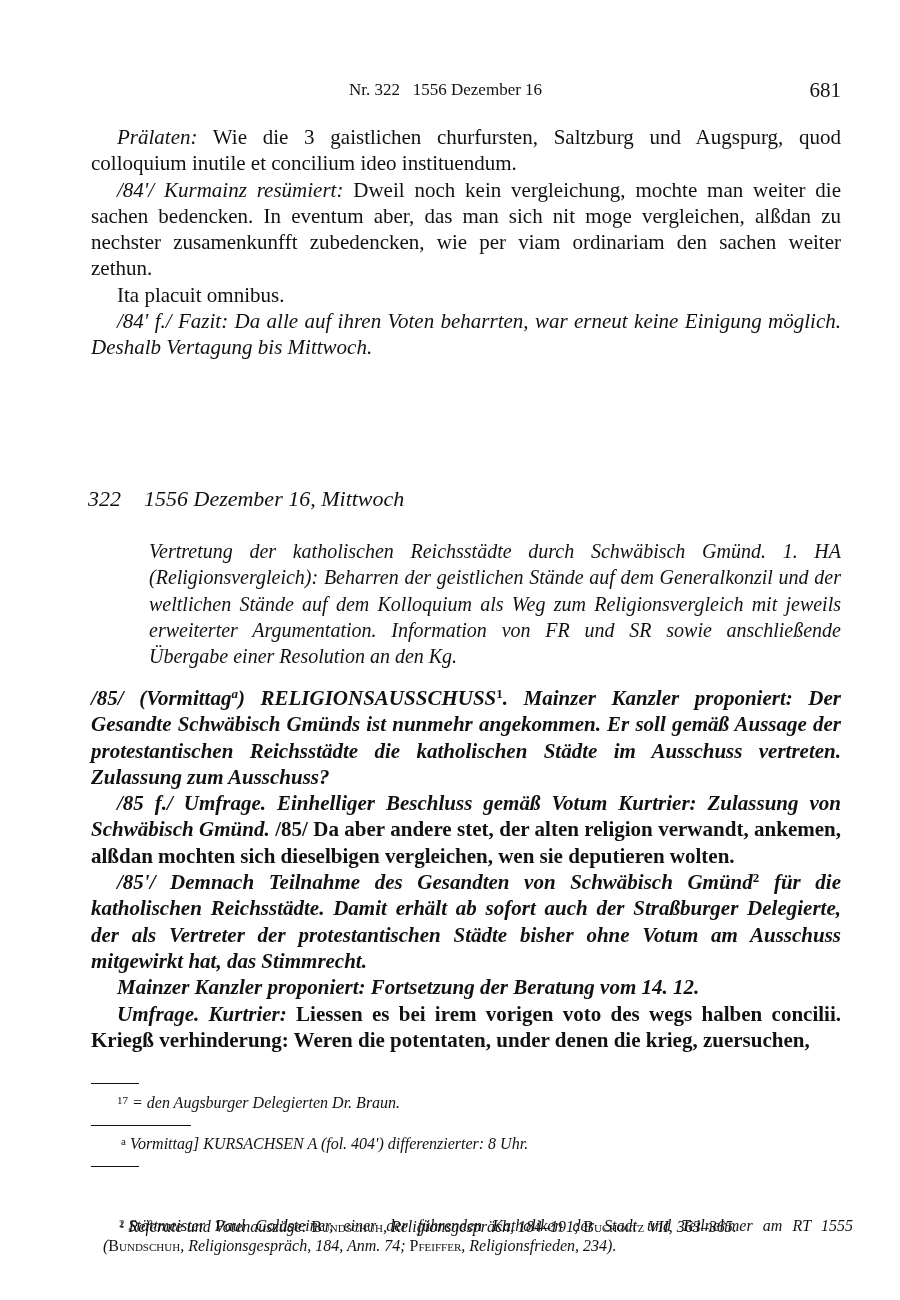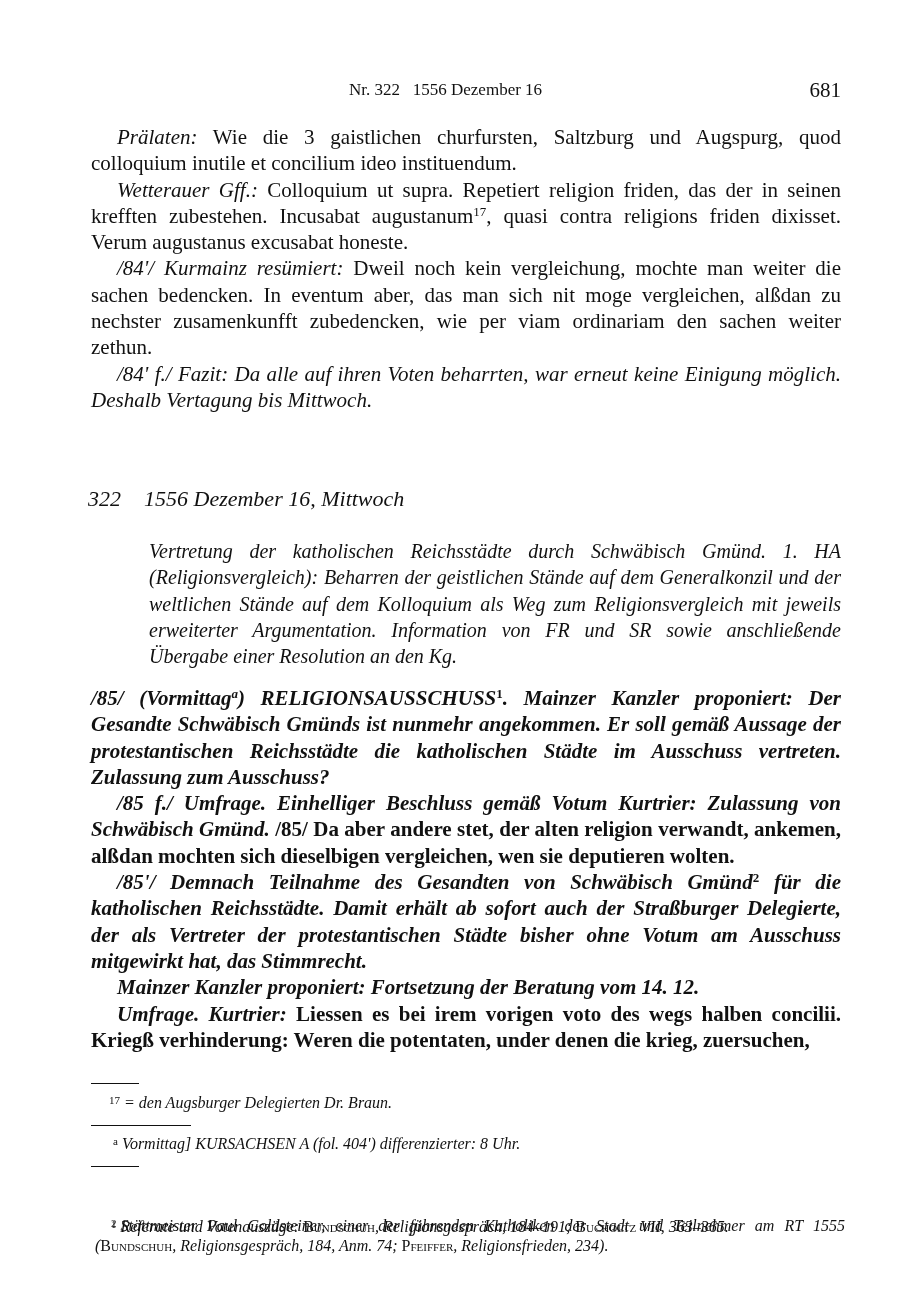--- a/index.html
+++ b/index.html
@@ -29,41 +29,41 @@
     font-size: 22px; font-weight: normal; font-style: italic;
   }
   .doc-heading .num { display: inline-block; width: 56px; }
   .regest {
     position: absolute; top: 538px; left: 58px; width: 692px;
     font-size: 20px; line-height: 26.3px; font-style: italic; text-align: justify;
   }
   .block2 { position: absolute; top: 685px; left: 0; width: 750px; font-weight: bold; }
   .fn-rule { position: absolute; left: 0; height: 1px; background: #111; }
   .fn {
-    position: absolute; left: 4px; width: 750px;
+    position: absolute; left: 12px; width: 750px;
     font-size: 16px; line-height: 20px; font-style: italic; text-align: justify;
   }
   .fn .mark { font-style: normal; font-size: 11px; vertical-align: 0.4em; margin-right: 4px; }
   .sc { font-style: normal; font-variant: small-caps; }
   .nonit { font-style: normal; }
 </style>
 </head>
 <body>
 
 <div class="page">
 
   <div class="running-head">
     <span class="center" style="white-space:pre">Nr. 322   1556 Dezember 16</span>
     <span class="pageno">681</span>
   </div>
 
   <div class="block1 body-text">
     <p class="p ind"><span class="it">Prälaten:</span><span> Wie die 3 gaistlichen churfursten, Saltzburg und Augspurg, quod colloquium inutile et concilium ideo instituendum.</span></p>
-    <p class="p ind"><span class="it">Wetterauer Gff.:</span><span> Colloquium ut supra. Repetiert religion friden, das der in seinen krefften zubestehen. Incusabat augustanum</span><sup>17</sup><span>, quasi contra religions friden dixisset. Verum augustanus excusabat honeste.</span></p>
     <p class="p ind"><span class="it">/84'/ Kurmainz resümiert:</span><span> Dweil noch kein vergleichung, mochte man weiter die sachen bedencken. In eventum aber, das man sich nit moge vergleichen, alßdan zu nechster zusamenkunfft zubedencken, wie per viam ordinariam den sachen weiter zethun.</span></p>
+    <p class="p ind">Ita placuit omnibus.</p>
     <p class="p ind it">/84' f./ Fazit: Da alle auf ihren Voten beharrten, war erneut keine Einigung möglich. Deshalb Vertagung bis Mittwoch.</p>
   </div>
 
   <div class="doc-heading">
     <span class="num">322</span><span>1556 Dezember 16, Mittwoch</span>
   </div>
 
   <div class="regest">Vertretung der katholischen Reichsstädte durch Schwäbisch Gmünd. 1. HA (Religionsvergleich): Beharren der geistlichen Stände auf dem Generalkonzil und der weltlichen Stände auf dem Kolloquium als Weg zum Religionsvergleich mit jeweils erweiterter Argumentation. Information von FR und SR sowie anschließende Übergabe einer Resolution an den Kg.</div>
 
   <div class="block2 body-text">

